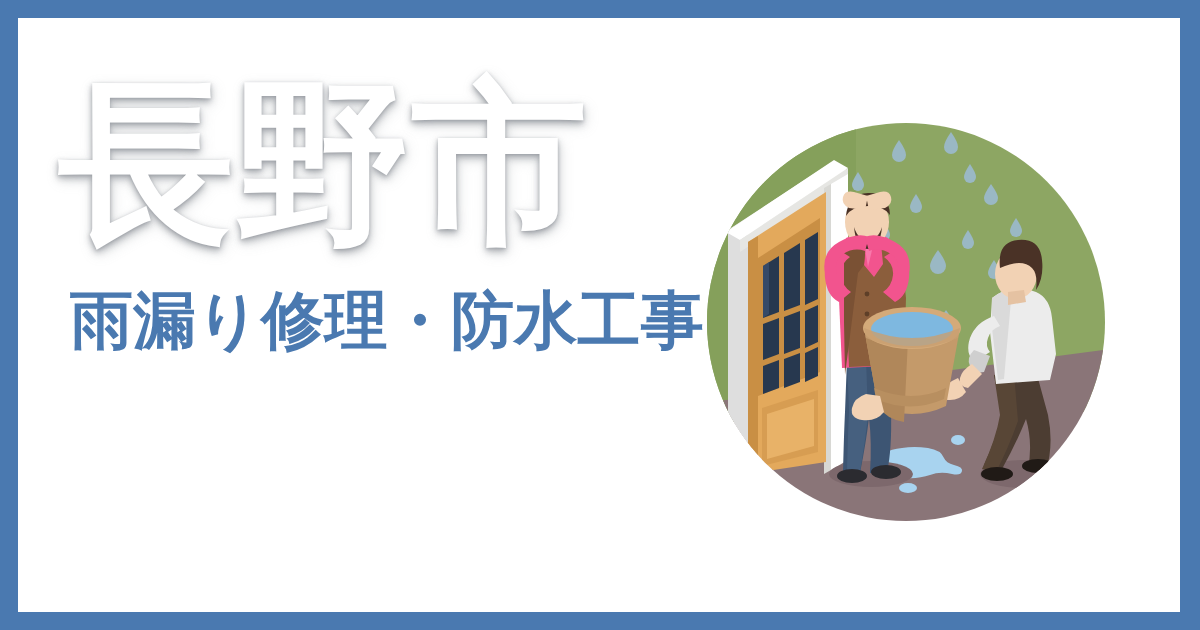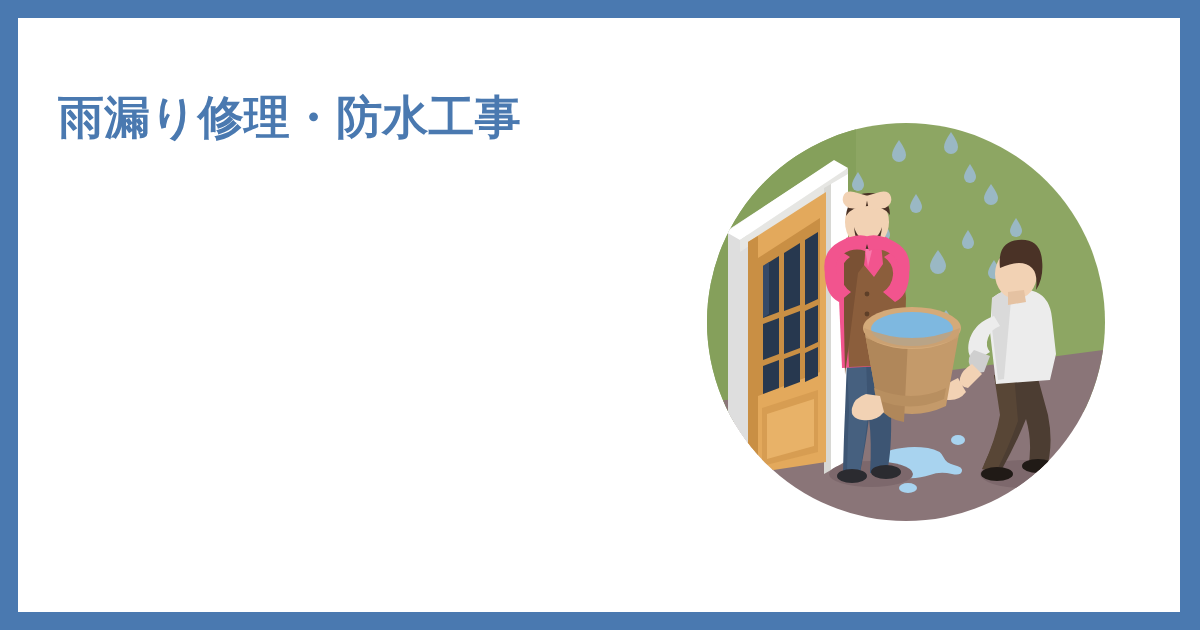--- a/index.html
+++ b/index.html
@@ -51,25 +51,25 @@
     text-shadow:
         0 4px 7px rgba(120,125,132,0.46),
         0 1px 3px rgba(130,135,142,0.38),
         2px 5px 14px rgba(150,154,160,0.30),
        -1px 2px 5px rgba(150,154,160,0.22);
     -webkit-font-smoothing: antialiased;
   }
 
   .subtitle {
     font-family: "DejaVu Sans", "Liberation Sans", sans-serif;
-    font-size: 46px;
+    font-size: 63px;
     line-height: 1.0;
     font-weight: 700;
     color: #4a79b0;
-    margin: 0;
+    margin: 12px;
     padding-top: 22px;
     white-space: nowrap;
     letter-spacing: 0.004em;
   }
 
   .cta-title {
     font-family: "DejaVu Sans", "Liberation Sans", sans-serif;
     font-size: 98px;
     line-height: 1.0;
     font-weight: 700;
@@ -94,20 +94,21 @@
 <body>
 
 <div class="banner">
 
   <div class="frame-bar frame-top"></div>
   <div class="frame-bar frame-bottom"></div>
   <div class="frame-bar frame-left"></div>
   <div class="frame-bar frame-right"></div>
 
   <div class="text-block">
+    <h1 class="city-title">長野市</h1>
     <h2 class="subtitle">雨漏り修理・防水工事</h2>
   </div>
 
   <div class="illustration">
     <svg viewBox="0 0 400 400" xmlns="http://www.w3.org/2000/svg" aria-hidden="true">
       <defs>
         <clipPath id="circleClip">
           <circle cx="200" cy="200" r="199"></circle>
         </clipPath>
       </defs>

